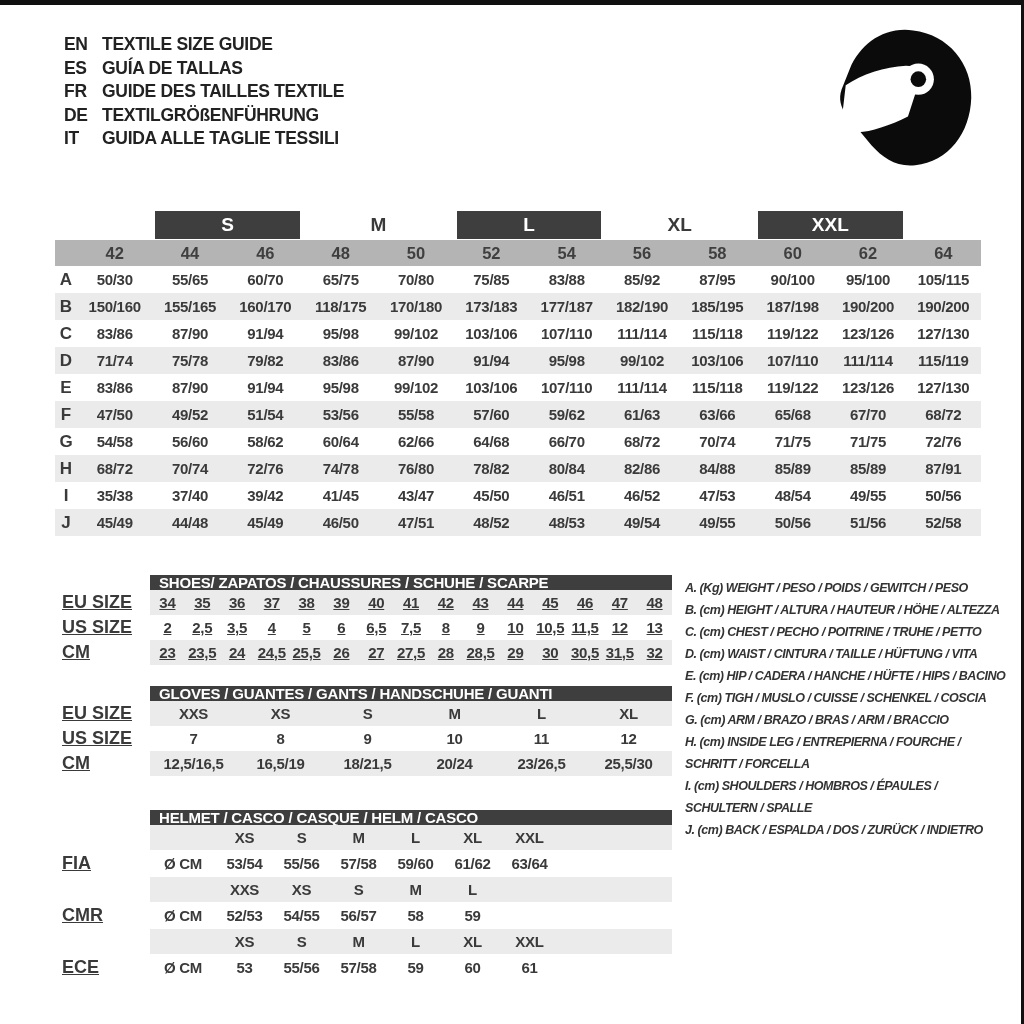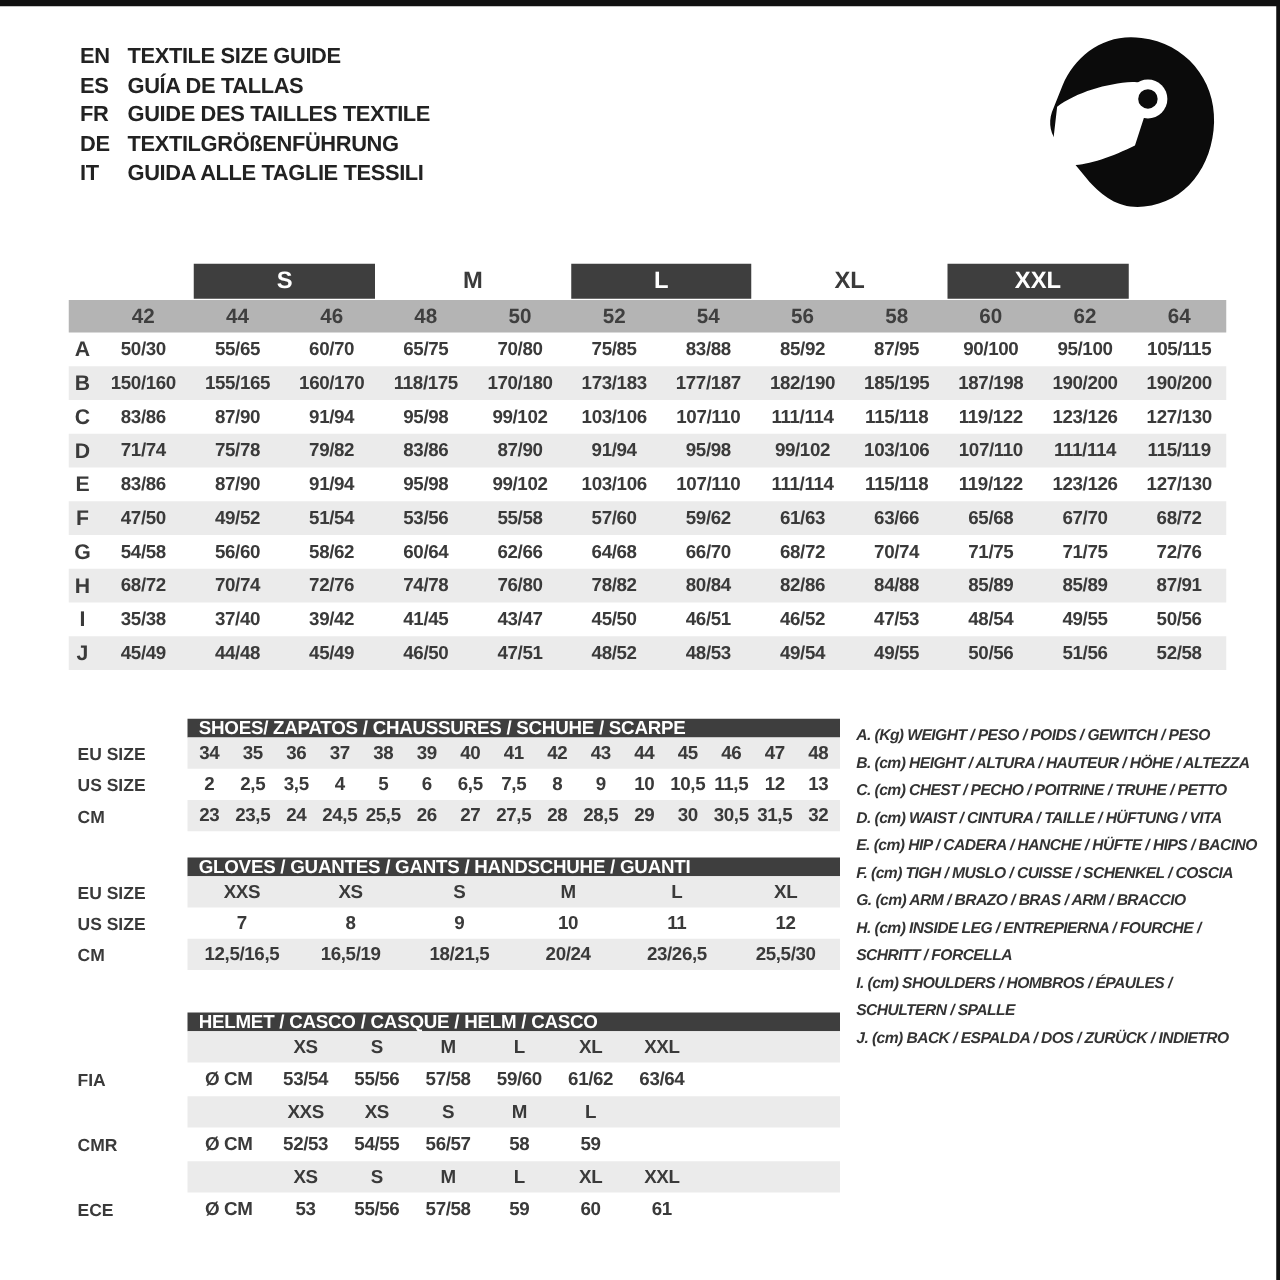--- a/index.html
+++ b/index.html
@@ -40,25 +40,25 @@
 
   
   .sub-block { position: absolute; left: 62px; width: 612px; }
   #shoes-block  { top: 575px; }
   #gloves-block { top: 686px; }
   #helmet-block { top: 810px; }
   .sub-header { margin-left: 88px; width: 522px; height: 15px; background: #3e3e3e; color: #fff;
                 font-size: 15px; display: flex; align-items: center; padding-left: 9px; letter-spacing: -0.2px; }
   .sub-row  { display: flex; align-items: stretch; height: 25px; }
   .sub-row.tall { height: 27px; }
-  .sub-row .lbl { width: 88px; font-size: 14px; display: flex; align-items: center; }
+  .sub-row .lbl { width: 88px; font-size: 18px; display: flex; align-items: center; text-decoration: underline; }
   .cells { width: 522px; display: grid; align-items: center; height: 100%; }
   .cells.gray { background: #ebebeb; }
   .cells div { text-align: center; font-size: 15px; letter-spacing: -0.3px; }
-  .shoes-cells  { grid-template-columns: repeat(15, 1fr); }
+  .shoes-cells  { grid-template-columns: repeat(15, 1fr); text-decoration: underline; }
   .gloves-cells { grid-template-columns: repeat(6, 1fr); }
   .helmet-cells { grid-template-columns: 66px repeat(6, 57px) 1fr; }
 
   
   .legend { position: absolute; left: 685px; top: 577px; width: 334px; font-style: italic; }
   .legend-line { font-size: 12.5px; line-height: 22px; letter-spacing: -0.45px; white-space: nowrap; color: #333; }
 </style>
 </head>
 <body>
 

